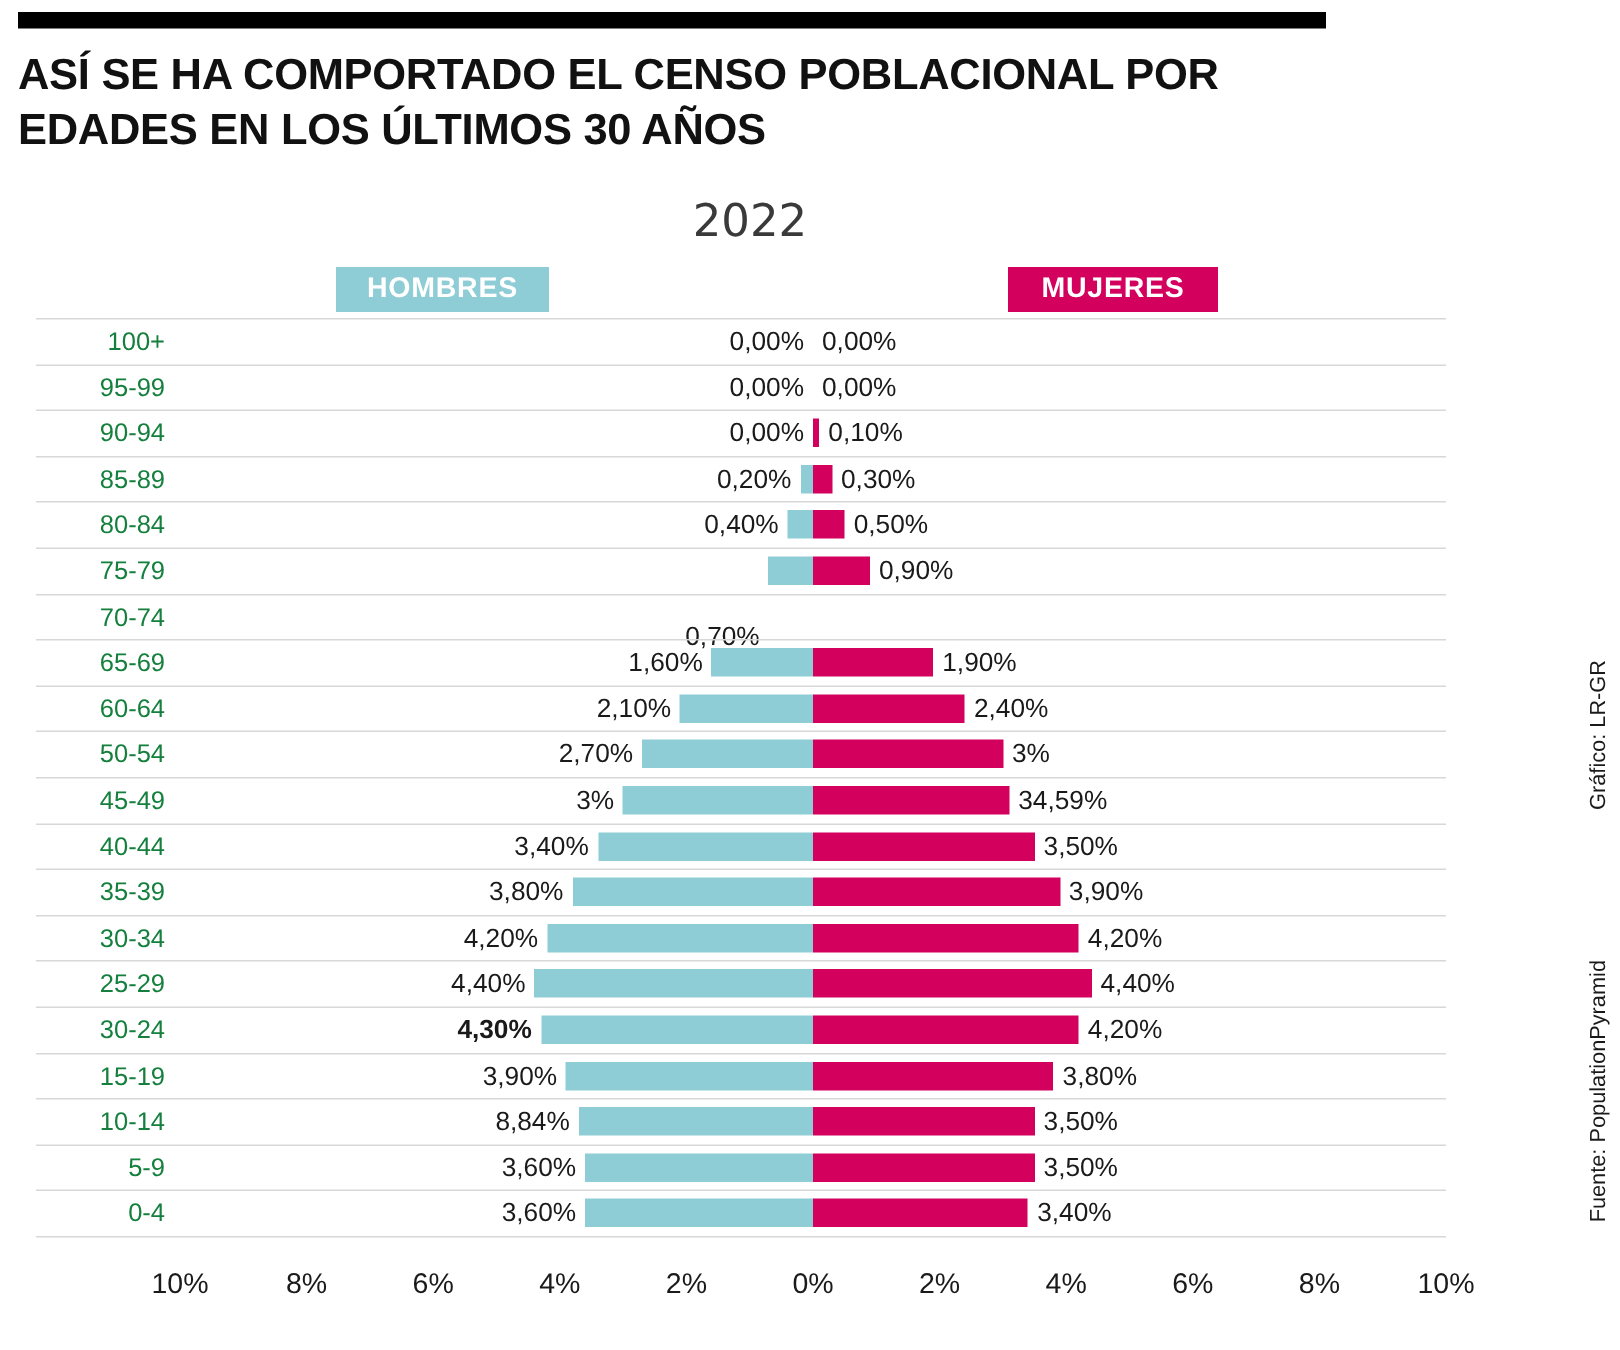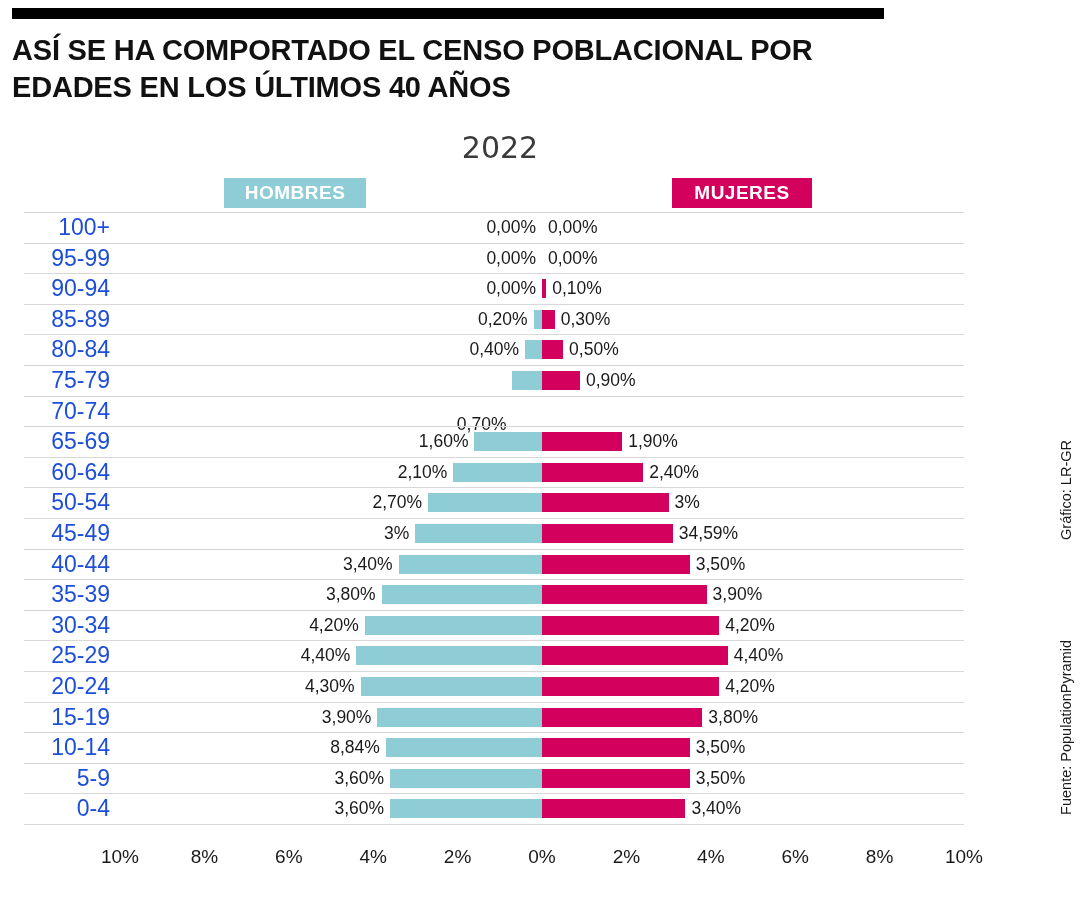--- a/index.html
+++ b/index.html
@@ -88,22 +88,22 @@
   .row:first-child { border-top: 1px solid #d8d8d8; }
 
   .row-label {
     position: absolute;
     left: 0;
     top: 0;
     width: 86px;
     height: 100%;
     line-height: 29.6px;
     text-align: right;
-    font-size: 23px;
-    color: #1d4ed8;
+    font-size: 17px;
+    color: #15803d;
   }
 
   .bars {
     position: absolute;
     left: 96px;
     right: 0;
     top: 0;
     height: 100%;
   }
 
@@ -161,21 +161,21 @@
     white-space: nowrap;
   }
   .side-note.grafico { top: 440px; }
   .side-note.fuente { top: 640px; }
 </style>
 </head>
 <body>
 
 <div class="top-rule"></div>
 
-<div class="title">ASÍ SE HA COMPORTADO EL CENSO POBLACIONAL POR EDADES EN LOS ÚLTIMOS 40 AÑOS</div>
+<div class="title">ASÍ SE HA COMPORTADO EL CENSO POBLACIONAL POR EDADES EN LOS ÚLTIMOS 30 AÑOS</div>
 
 <div class="year">2022</div>
 
 <div class="legend-men">HOMBRES</div>
 <div class="legend-women">MUJERES</div>
 
 <div class="chart" id="chart">
     <div class="row">
       <div class="row-label">100+</div>
       <div class="bars">
@@ -299,25 +299,25 @@
     <div class="row">
       <div class="row-label">25-29</div>
       <div class="bars">
         <div class="bar men" style="width: 22%;"></div>
         <div class="bar women" style="width: 22%;"></div>
         <div class="val men" style="right: calc(72% + 6px);">4,40%</div>
         <div class="val women" style="left: calc(72% + 6px);">4,40%</div>
       </div>
     </div>
     <div class="row">
-      <div class="row-label">20-24</div>
+      <div class="row-label">30-24</div>
       <div class="bars">
         <div class="bar men" style="width: 21.5%;"></div>
         <div class="bar women" style="width: 21%;"></div>
-        <div class="val men" style="right: calc(71.5% + 6px);">4,30%</div>
+        <div class="val men" style="right: calc(71.5% + 6px); font-weight: bold;">4,30%</div>
         <div class="val women" style="left: calc(71% + 6px);">4,20%</div>
       </div>
     </div>
     <div class="row">
       <div class="row-label">15-19</div>
       <div class="bars">
         <div class="bar men" style="width: 19.5%;"></div>
         <div class="bar women" style="width: 19%;"></div>
         <div class="val men" style="right: calc(69.5% + 6px);">3,90%</div>
         <div class="val women" style="left: calc(69% + 6px);">3,80%</div>

